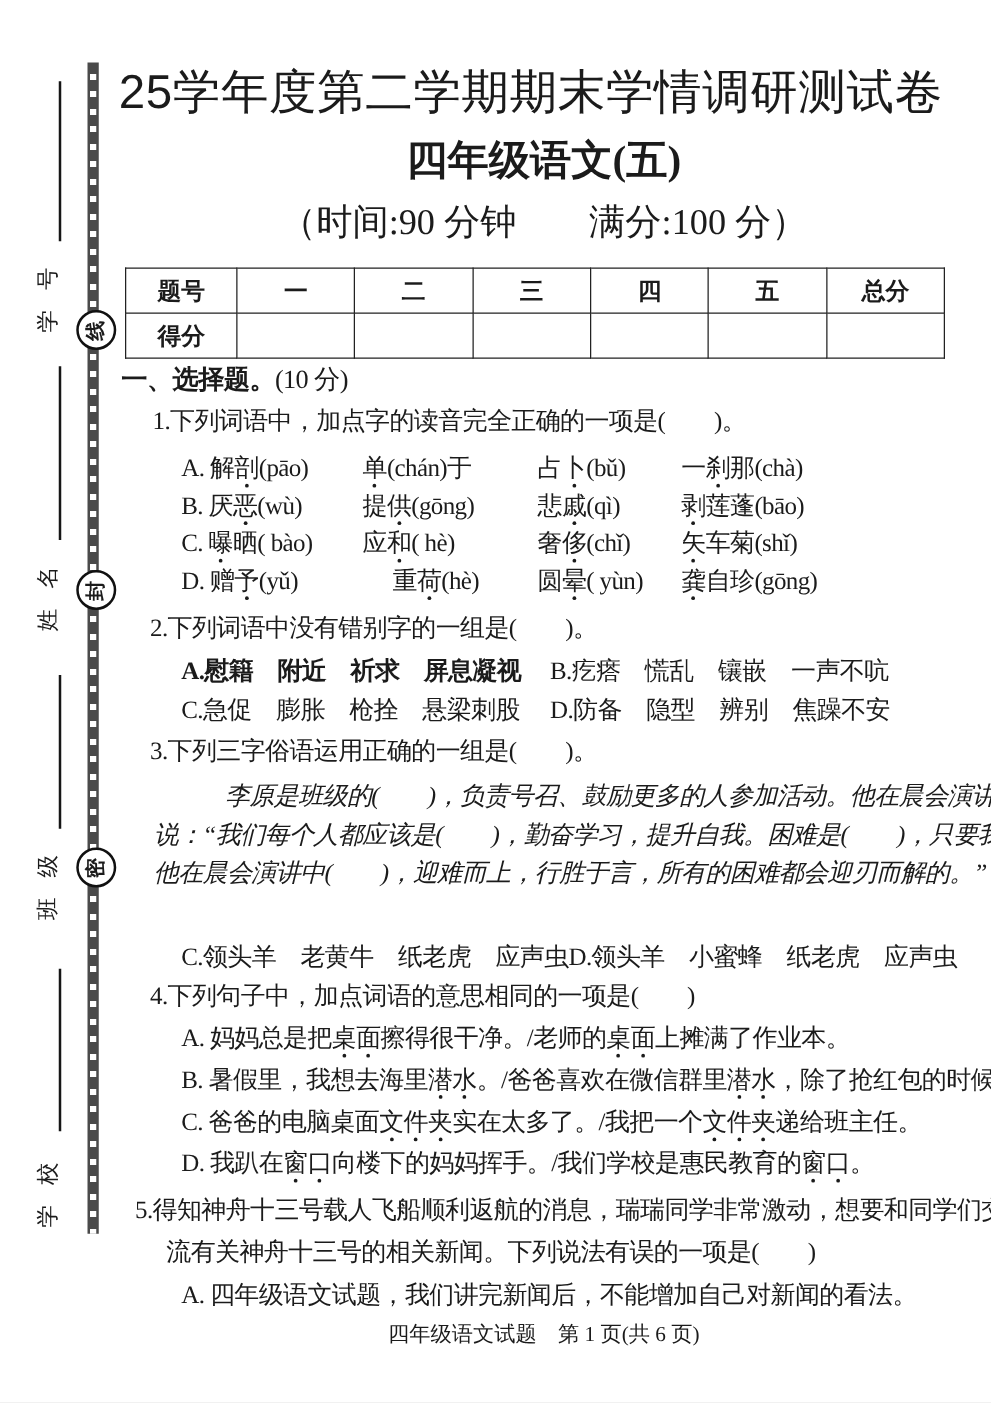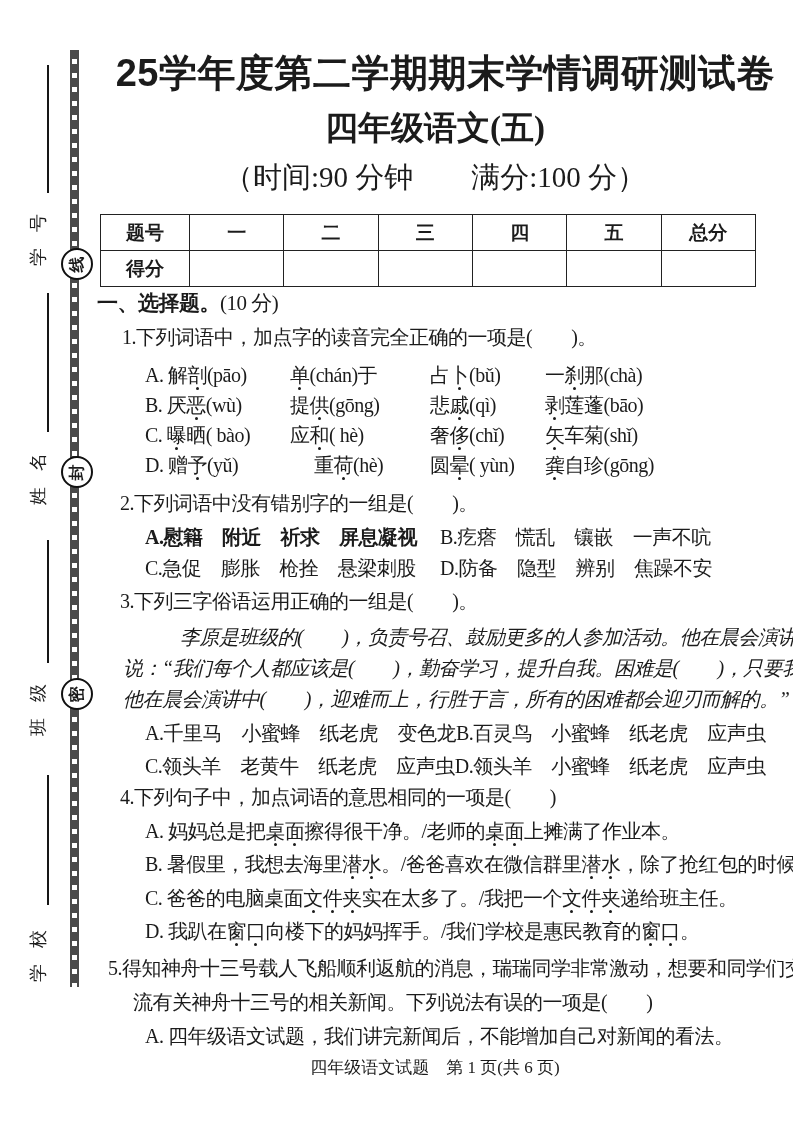--- a/index.html
+++ b/index.html
@@ -14,22 +14,22 @@
           font-family:"Liberation Serif", serif;white-space:nowrap;}
   .f1{top:222px;} .f2{top:461px;} .f3{top:692px;} .f4{top:938px;}
   .strip{position:absolute;left:70px;top:50px;width:9px;height:937px;background:#4a4a4a;}
   .strip .dots{position:absolute;left:2px;right:2px;top:0;bottom:0;display:block;
         background:repeating-linear-gradient(to bottom, transparent 0 9px, #ffffff 9px 14px);}
   .seal-circle{position:absolute;left:61px;width:28px;height:28px;border:2px solid #111;
         border-radius:50%;background:#fff;z-index:3;display:flex;align-items:center;justify-content:center;}
   .seal-circle span{display:block;transform:rotate(-90deg);font-size:16px;font-weight:bold;}
   .c1{top:248px;} .c2{top:456px;} .c3{top:678px;}
   
-  h1{position:absolute;left:95px;top:48px;width:680px;margin:0;text-align:right;
-     font-family:"Liberation Sans", sans-serif;font-size:38px;font-weight:bold;
+  h1{position:absolute;left:95px;top:48px;width:680px;margin:0;text-align:left;
+     font-family:"Liberation Sans", sans-serif;font-size:38px;font-weight:normal;
      letter-spacing:0.5px;white-space:nowrap;}
   h2{position:absolute;left:95px;top:106px;width:680px;margin:0;text-align:center;
      font-size:33px;font-weight:bold;white-space:nowrap;}
   .info{position:absolute;left:95px;top:158px;width:680px;text-align:center;font-size:29px;white-space:nowrap;}
   
   table.score{position:absolute;left:100px;top:214px;width:656px;border-collapse:collapse;
      table-layout:fixed;font-family:"Liberation Sans", sans-serif;font-size:19px;font-weight:bold;}
   table.score td{border:1.6px solid #222;height:35px;text-align:center;vertical-align:middle;padding:0;}
   table.score td.first{width:88px;}
   
@@ -136,21 +136,20 @@
         <span class="cell" style="left: 295px;">B.疙瘩　慌乱　镶嵌　一声不吭</span>
       </div>
       <div class="line cols" style="left: 145px; top: 555px;">
         <span class="cell" style="left: 0px;">C.急促　膨胀　枪拴　悬梁刺股</span>
         <span class="cell" style="left: 295px;">D.防备　隐型　辨别　焦躁不安</span>
       </div>
       <div class="line text" style="left: 120px; top: 588px;">3.下列三字俗语运用正确的一组是(　　)。</div>
       <div class="line kai" style="left: 180px; top: 624px;">李原是班级的(　　)，负责号召、鼓励更多的人参加活动。他在晨会演讲中</div>
       <div class="line kai" style="left: 123px; top: 655px;">说：“我们每个人都应该是(　　)，勤奋学习，提升自我。困难是(　　)，只要我们</div>
       <div class="line kai" style="left: 123px; top: 686px;">他在晨会演讲中(　　)，迎难而上，行胜于言，所有的困难都会迎刃而解的。”</div>
-      <div class="line text" style="left: 145px; top: 720px;">A.千里马　小蜜蜂　纸老虎　变色龙B.百灵鸟　小蜜蜂　纸老虎　应声虫</div>
       <div class="line text" style="left: 145px; top: 753px;">C.领头羊　老黄牛　纸老虎　应声虫D.领头羊　小蜜蜂　纸老虎　应声虫</div>
       <div class="line text" style="left: 120px; top: 784px;">4.下列句子中，加点词语的意思相同的一项是(　　)</div>
       <div class="line text" style="left: 145px; top: 818px;">A. 妈妈总是把<span class="em">桌</span><span class="em">面</span>擦得很干净。/老师的<span class="em">桌</span><span class="em">面</span>上摊满了作业本。</div>
       <div class="line text" style="left: 145px; top: 851px;">B. 暑假里，我想去海里<span class="em">潜</span><span class="em">水</span>。/爸爸喜欢在微信群里<span class="em">潜</span><span class="em">水</span>，除了抢红包的时候。</div>
       <div class="line text" style="left: 145px; top: 885px;">C. 爸爸的电脑桌面<span class="em">文</span><span class="em">件</span><span class="em">夹</span>实在太多了。/我把一个<span class="em">文</span><span class="em">件</span><span class="em">夹</span>递给班主任。</div>
       <div class="line text" style="left: 145px; top: 918px;">D. 我趴在<span class="em">窗</span><span class="em">口</span>向楼下的妈妈挥手。/我们学校是惠民教育的<span class="em">窗</span><span class="em">口</span>。</div>
       <div class="line text" style="left: 108px; top: 955px;">5.得知神舟十三号载人飞船顺利返航的消息，瑞瑞同学非常激动，想要和同学们交</div>
       <div class="line text" style="left: 133px; top: 989px;">流有关神舟十三号的相关新闻。下列说法有误的一项是(　　)</div>
       <div class="line text" style="left: 145px; top: 1023px;">A. 四年级语文试题，我们讲完新闻后，不能增加自己对新闻的看法。</div>
     </main>

